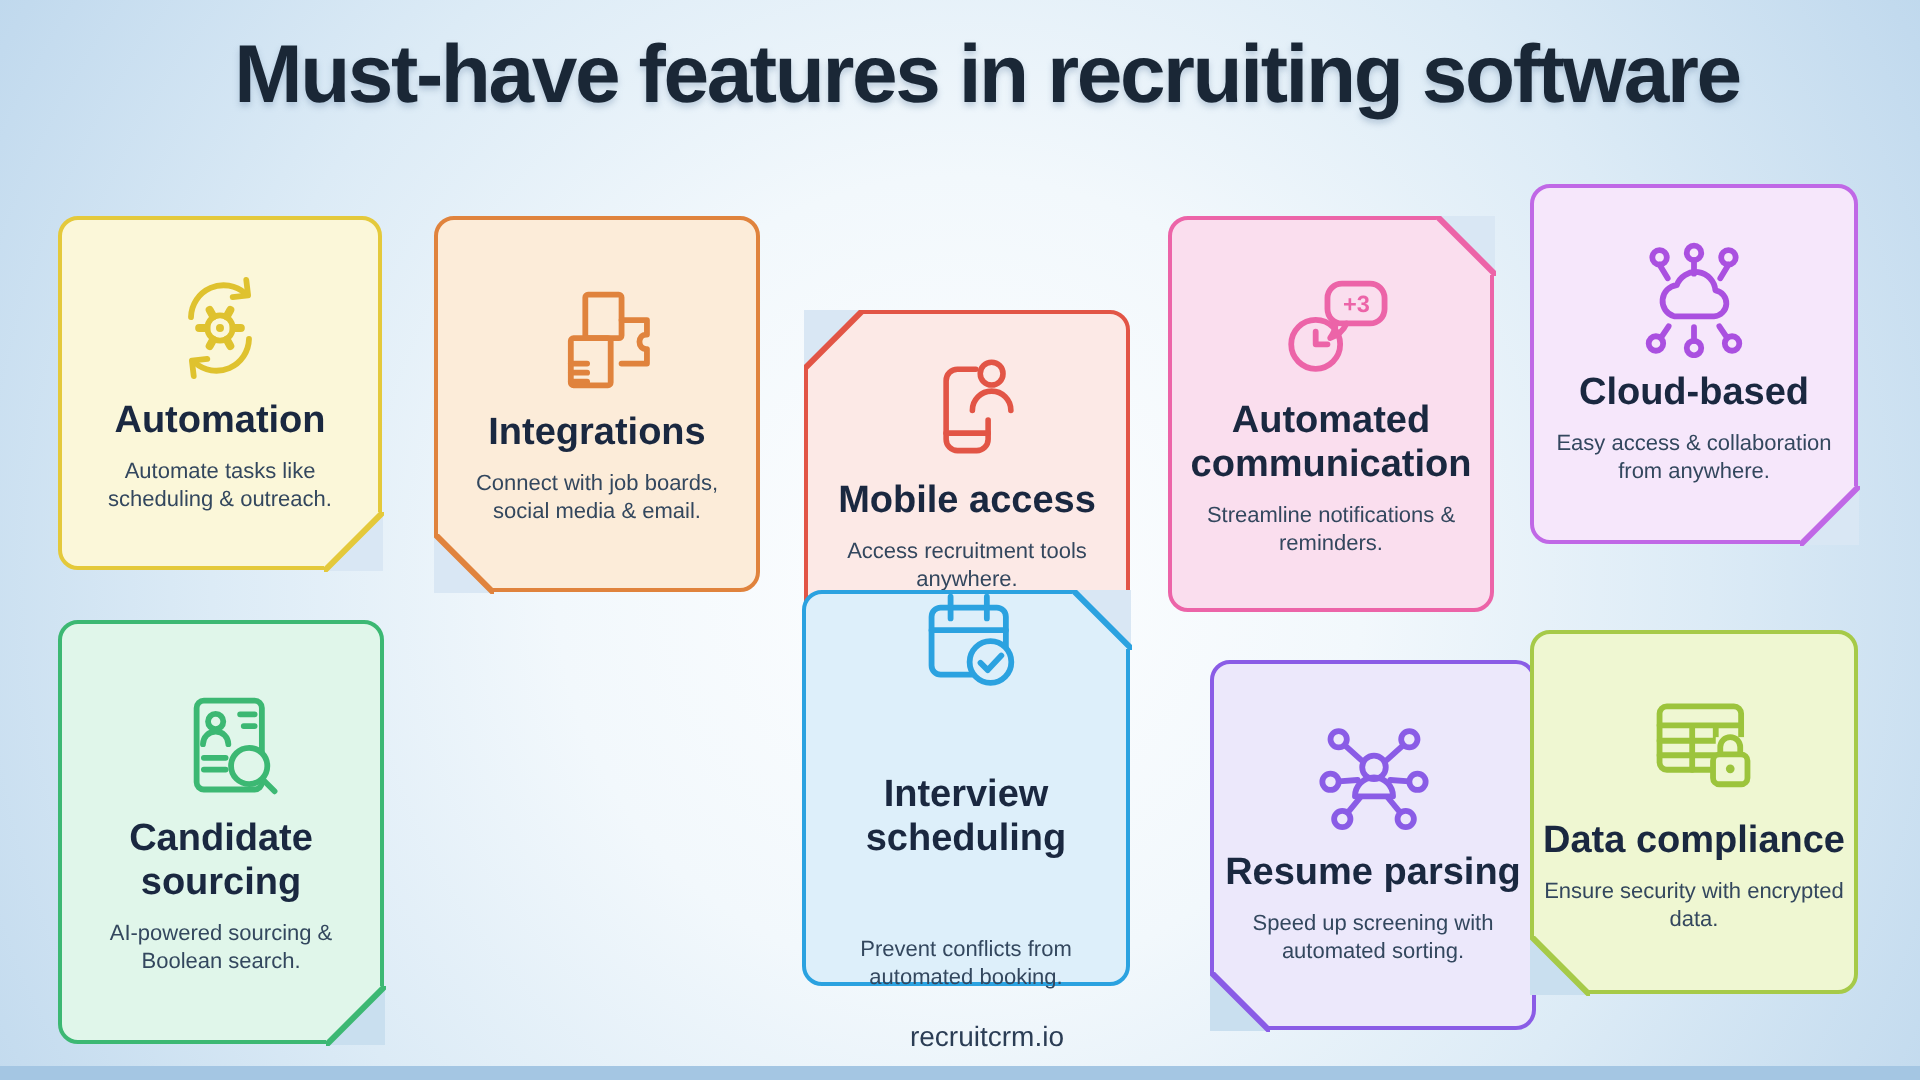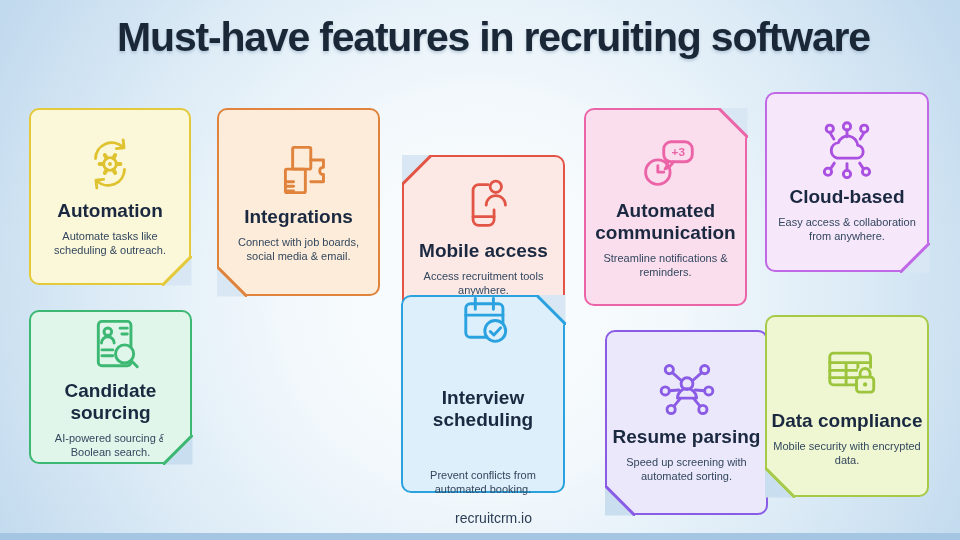--- a/index.html
+++ b/index.html
@@ -67,21 +67,21 @@
   .c8 { --bc:#2ba2e0; --bg:#ddeffa; --ic:#2ba2e0; }
   .c9 { --bc:#8a5ce6; --bg:#ece8fb; --ic:#8a5ce6; }
   .c10{ --bc:#a6ca48; --bg:#eff7d2; --ic:#9cc43c; }
 
   
   .pos1 { left:29px;  top:108px; width:162px; height:177px; }
   .pos2 { left:217px; top:108px; width:163px; height:188px; }
   .pos3 { left:402px; top:107px; width:163px; height:163px;margin-top:48px; }
   .pos4 { left:584px; top:108px; width:163px; height:198px; }
   .pos5 { left:765px; top:92px; width:164px; height:180px; }
-  .pos6 { left:29px;  top:310px; width:163px; height:154px; }
+  .pos6 { left:29px;  top:310px; width:163px; height:212px; }
   .pos7 { left:217px; top:312px; width:163px; height:181px; }
   .pos8 { left:401px; top:295px; width:164px; height:198px;gap:30px; }
   .pos9 { left:584px; top:330px; width:163px; height:185px;margin-left:21px; }
   .pos10{ left:765px; top:315px; width:164px; height:182px; }
 
   .brand {
     position:absolute; left:0; right:0; top:510px; text-align:center;
     font-size:14px; color:#2b3d55;
   }
   .strip { position:absolute; left:0; right:0; bottom:0; height:7px; background:#a4c6e3; }
@@ -266,19 +266,19 @@
       <svg width="58" height="58" viewBox="0 0 64 64">
         <rect class="s" x="13" y="9" width="45" height="35" rx="4"></rect>
         <path class="s" d="M13 19.5 H58 M13 28 H46 M13 36 H46 M31 19.5 V44 M44 19.5 V28"></path>
         <rect class="mf" x="44" y="26" width="16" height="10"></rect>
         <path class="s" d="M46.5 35.5 V31.5 a5.5 5.5 0 0 1 11 0 V35.5"></path>
         <rect class="m" x="42.5" y="35.5" width="19" height="16.5" rx="3.5"></rect>
         <circle class="f" cx="52" cy="43.5" r="2.4"></circle>
       </svg>
     </div>
     <h2 class="ct">Data compliance</h2>
-    <p class="cd">Mobile security with encrypted data.</p>
+    <p class="cd">Ensure security with encrypted data.</p>
   </div>
 
   <div class="brand">recruitcrm.io</div>
   <div class="strip"></div>
 
 </div>
 
 </body></html>

